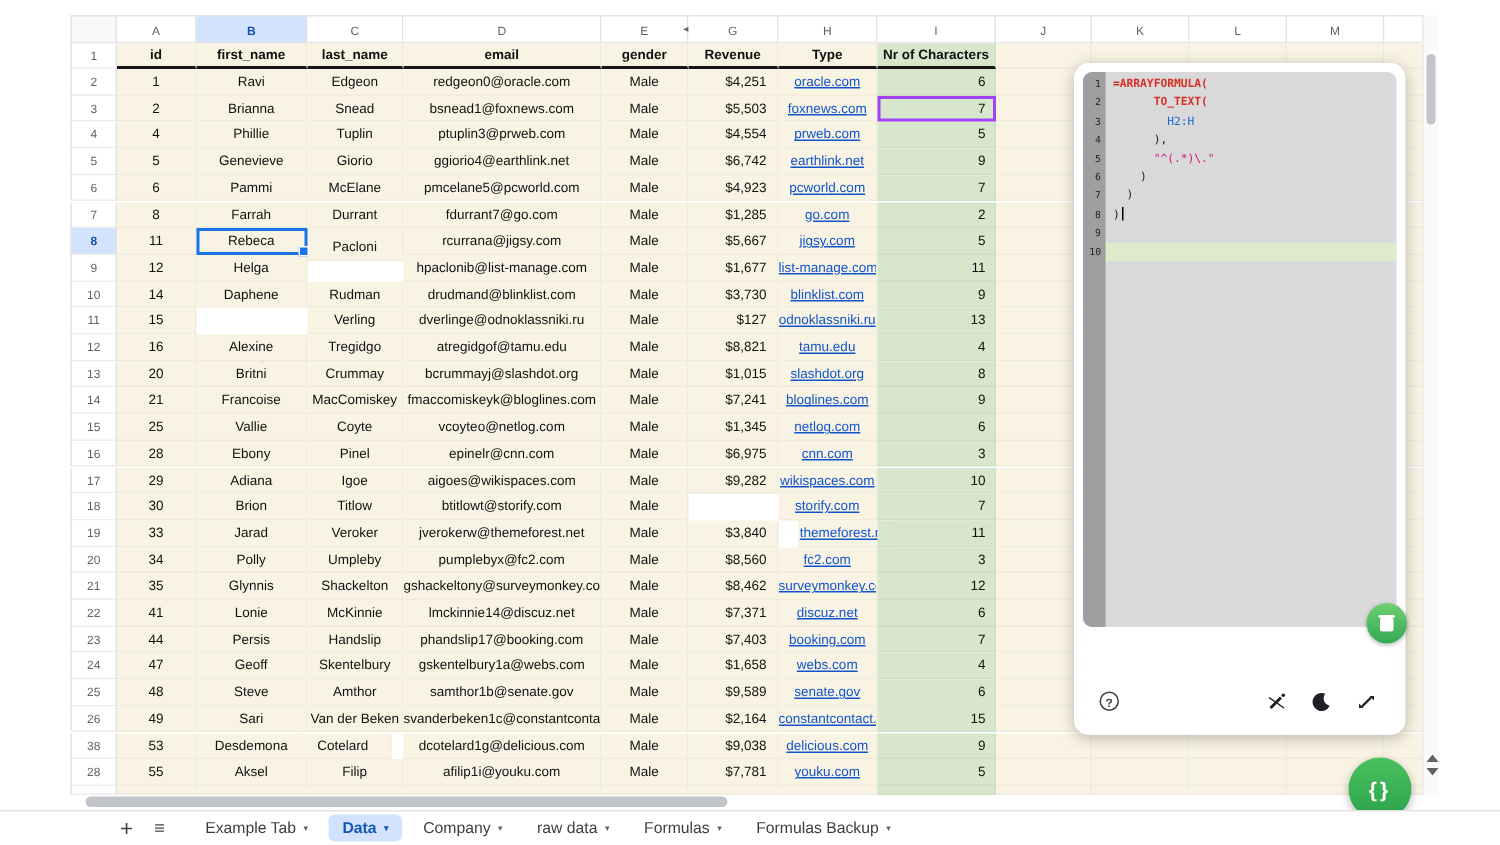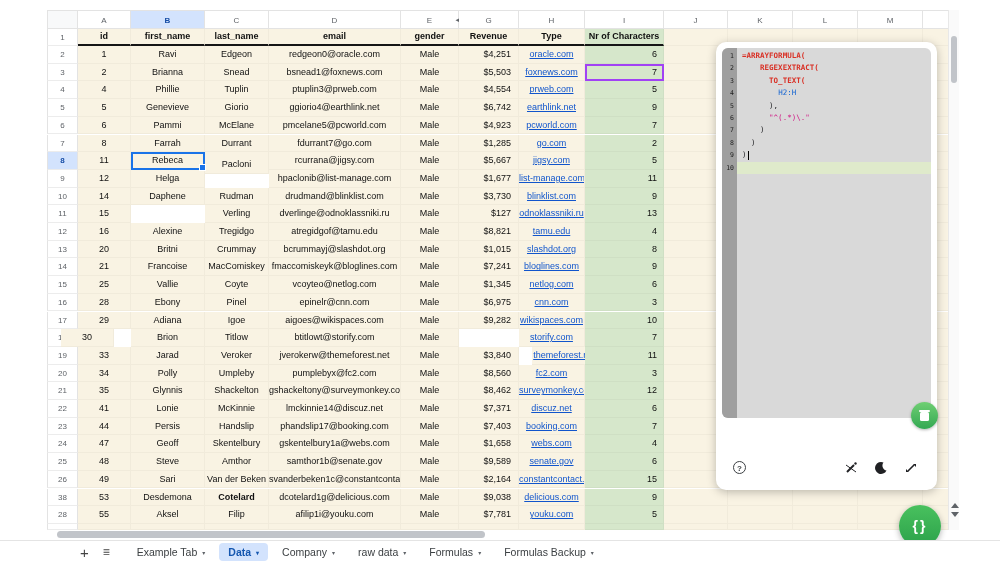--- a/index.html
+++ b/index.html
@@ -330,21 +330,21 @@
       <div class="abs cell c" style="left: 401px; top: 311.5px; width: 58px; height: 17.7px; line-height: 17.7px;">Male</div>
       <div class="abs cell r" style="left: 459px; top: 311.5px; width: 60px; height: 17.7px; line-height: 17.7px; padding-right: 7px;">$9,282</div>
       <div class="abs cell link" style="left: 519px; top: 311.5px; width: 66px; height: 17.7px; line-height: 17.7px;">wikispaces.com</div>
       <div class="abs cell r green" style="left: 585px; top: 311.5px; width: 79px; height: 17.7px; line-height: 17.7px; padding-right: 6px;">10</div>
       <div class="abs cell" style="left: 664px; top: 311.5px; width: 64px; height: 17.7px;"></div>
       <div class="abs cell" style="left: 728px; top: 311.5px; width: 65px; height: 17.7px;"></div>
       <div class="abs cell" style="left: 793px; top: 311.5px; width: 65px; height: 17.7px;"></div>
       <div class="abs cell" style="left: 858px; top: 311.5px; width: 65px; height: 17.7px;"></div>
       <div class="abs cell" style="left: 923px; top: 311.5px; width: 26px; height: 17.7px;"></div>
       <div class="abs rowhdr" style="left: 47px; top: 329.2px; width: 31px; height: 17.7px; line-height: 17.7px;">18</div>
-      <div class="abs cell c" style="left: 61px; top: 329.2px; width: 53px; height: 17.7px; line-height: 17.7px;">30</div>
+      <div class="abs cell c" style="left: 78px; top: 329.2px; width: 53px; height: 17.7px; line-height: 17.7px;">30</div>
       <div class="abs cell c" style="left: 131px; top: 329.2px; width: 74px; height: 17.7px; line-height: 17.7px;">Brion</div>
       <div class="abs cell c" style="left: 205px; top: 329.2px; width: 64px; height: 17.7px; line-height: 17.7px;">Titlow</div>
       <div class="abs cell c" style="left: 269px; top: 329.2px; width: 132px; height: 17.7px; line-height: 17.7px;">btitlowt@storify.com</div>
       <div class="abs cell c" style="left: 401px; top: 329.2px; width: 58px; height: 17.7px; line-height: 17.7px;">Male</div>
       <div class="abs cell r" style="left: 459px; top: 329.2px; width: 60px; height: 17.7px; line-height: 17.7px; padding-right: 7px; margin-top: 48px;">$42</div>
       <div class="abs cell link" style="left: 519px; top: 329.2px; width: 66px; height: 17.7px; line-height: 17.7px;">storify.com</div>
       <div class="abs cell r green" style="left: 585px; top: 329.2px; width: 79px; height: 17.7px; line-height: 17.7px; padding-right: 6px;">7</div>
       <div class="abs cell" style="left: 664px; top: 329.2px; width: 64px; height: 17.7px;"></div>
       <div class="abs cell" style="left: 728px; top: 329.2px; width: 65px; height: 17.7px;"></div>
       <div class="abs cell" style="left: 793px; top: 329.2px; width: 65px; height: 17.7px;"></div>
@@ -458,21 +458,21 @@
       <div class="abs cell link" style="left: 519px; top: 470.8px; width: 66px; height: 17.7px; line-height: 17.7px;">constantcontact.com</div>
       <div class="abs cell r green" style="left: 585px; top: 470.8px; width: 79px; height: 17.7px; line-height: 17.7px; padding-right: 6px;">15</div>
       <div class="abs cell" style="left: 664px; top: 470.8px; width: 64px; height: 17.7px;"></div>
       <div class="abs cell" style="left: 728px; top: 470.8px; width: 65px; height: 17.7px;"></div>
       <div class="abs cell" style="left: 793px; top: 470.8px; width: 65px; height: 17.7px;"></div>
       <div class="abs cell" style="left: 858px; top: 470.8px; width: 65px; height: 17.7px;"></div>
       <div class="abs cell" style="left: 923px; top: 470.8px; width: 26px; height: 17.7px;"></div>
       <div class="abs rowhdr" style="left: 47px; top: 488.5px; width: 31px; height: 17.7px; line-height: 17.7px;">38</div>
       <div class="abs cell c" style="left: 78px; top: 488.5px; width: 53px; height: 17.7px; line-height: 17.7px;">53</div>
       <div class="abs cell c" style="left: 131px; top: 488.5px; width: 74px; height: 17.7px; line-height: 17.7px;">Desdemona</div>
-      <div class="abs cell c" style="left: 205px; top: 488.5px; width: 64px; height: 17.7px; line-height: 17.7px; font-weight: bold;">Cotelard</div>
+      <div class="abs cell c" style="left: 197px; top: 488.5px; width: 64px; height: 17.7px; line-height: 17.7px;">Cotelard</div>
       <div class="abs cell c" style="left: 269px; top: 488.5px; width: 132px; height: 17.7px; line-height: 17.7px;">dcotelard1g@delicious.com</div>
       <div class="abs cell c" style="left: 401px; top: 488.5px; width: 58px; height: 17.7px; line-height: 17.7px;">Male</div>
       <div class="abs cell r" style="left: 459px; top: 488.5px; width: 60px; height: 17.7px; line-height: 17.7px; padding-right: 7px;">$9,038</div>
       <div class="abs cell link" style="left: 519px; top: 488.5px; width: 66px; height: 17.7px; line-height: 17.7px;">delicious.com</div>
       <div class="abs cell r green" style="left: 585px; top: 488.5px; width: 79px; height: 17.7px; line-height: 17.7px; padding-right: 6px;">9</div>
       <div class="abs cell" style="left: 664px; top: 488.5px; width: 64px; height: 17.7px;"></div>
       <div class="abs cell" style="left: 728px; top: 488.5px; width: 65px; height: 17.7px;"></div>
       <div class="abs cell" style="left: 793px; top: 488.5px; width: 65px; height: 17.7px;"></div>
       <div class="abs cell" style="left: 858px; top: 488.5px; width: 65px; height: 17.7px;"></div>
       <div class="abs cell" style="left: 923px; top: 488.5px; width: 26px; height: 17.7px;"></div>
@@ -526,21 +526,20 @@
           <div class="lnum">4</div>
           <div class="lnum">5</div>
           <div class="lnum">6</div>
           <div class="lnum">7</div>
           <div class="lnum">8</div>
           <div class="lnum">9</div>
           <div class="lnum">10</div>
         </div>
       <div class="abs" id="lines">
           <div class="code-line"><span class="seg-fn">=ARRAYFORMULA(</span></div>
-          <div class="code-line"><span class="seg-plain">    </span><span class="seg-fn">REGEXEXTRACT(</span></div>
           <div class="code-line"><span class="seg-plain">      </span><span class="seg-fn">TO_TEXT(</span></div>
           <div class="code-line"><span class="seg-plain">        </span><span class="seg-range">H2:H</span></div>
           <div class="code-line"><span class="seg-plain">      ),</span></div>
           <div class="code-line"><span class="seg-plain">      </span><span class="seg-str">"^(.*)\."</span></div>
           <div class="code-line"><span class="seg-plain">    )</span></div>
           <div class="code-line"><span class="seg-plain">  )</span></div>
           <div class="code-line"><span class="seg-plain">)</span><span class="cursorbar"></span></div>
         </div>
     </div>
     <div class="abs" id="applybtn">

